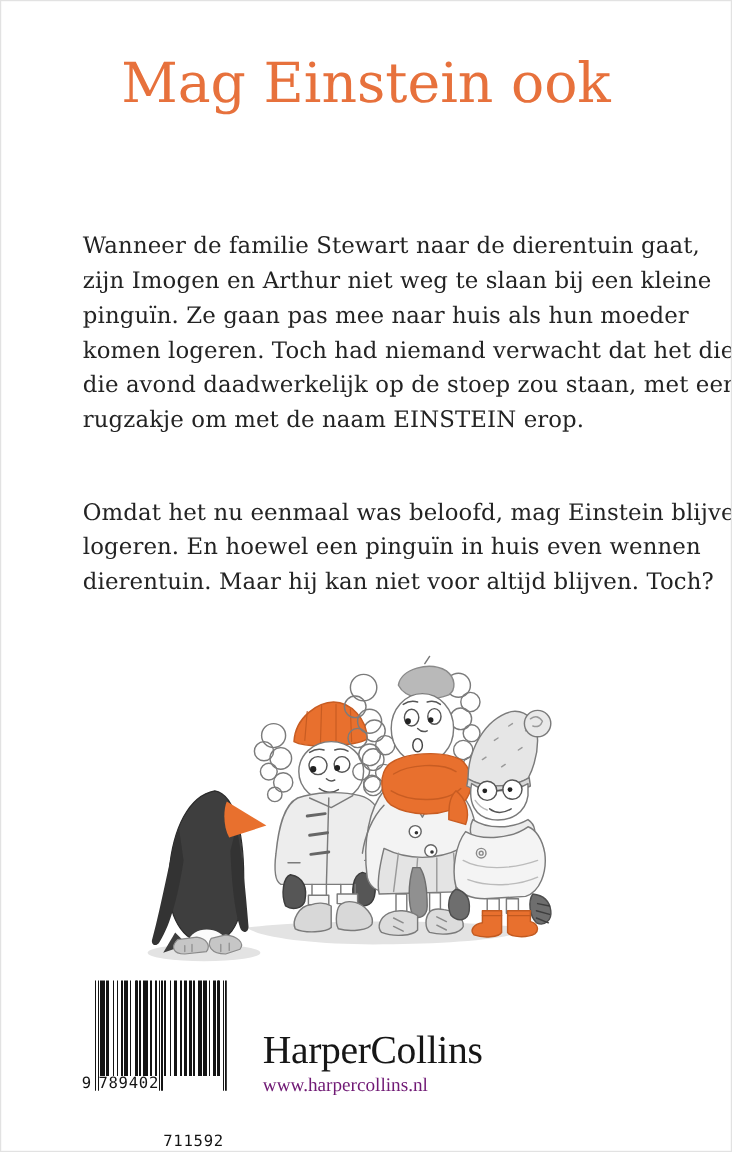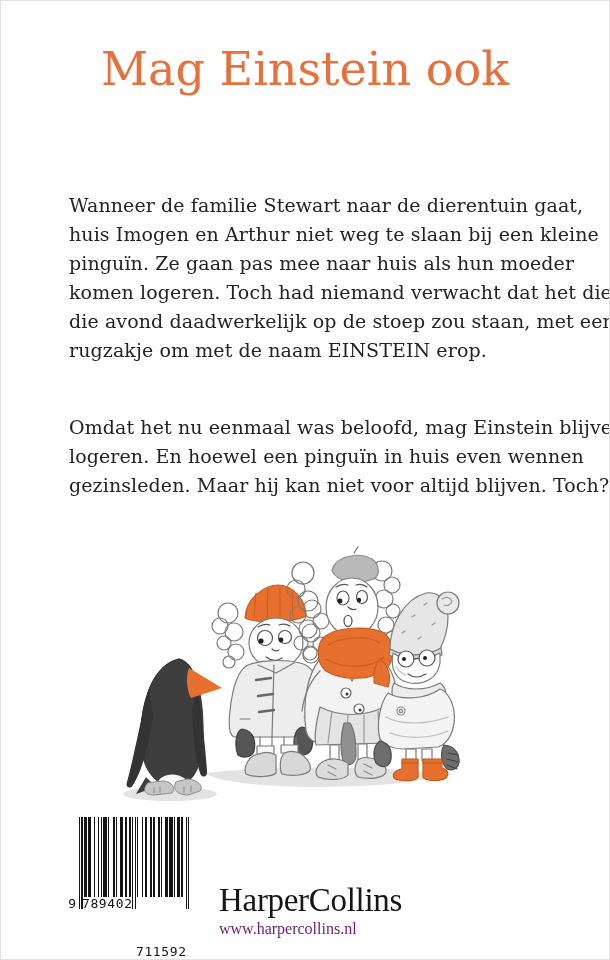--- a/index.html
+++ b/index.html
@@ -40,21 +40,21 @@
   .bc-num{
     position:absolute;top:79px;
     font-family:"DejaVu Sans Mono", monospace;
     font-size:13px;line-height:16px;color:#141414;
     text-align:right;
   }
   .bc-first{left:-15px;width:12px;text-align:right;}
   .bc-g1{left:3px;width:49px;letter-spacing:0.6px;}
   .bc-g2{left:57px;width:49px;letter-spacing:0.6px;margin-top:48px;}
 
-  .publisher{position:absolute;left:218px;top:880px;}
+  .publisher{position:absolute;left:218px;top:856px;}
   .pub-name{
     font-family:"Liberation Serif", serif;
     font-size:33px;line-height:38px;color:#161616;
     letter-spacing:-0.3px;
   }
   .pub-url{
     font-family:"Liberation Serif", serif;
     font-size:16px;line-height:18px;color:#701a75;
     margin-top:1px;
   }
@@ -64,31 +64,31 @@
 <body>
 
 <div class="page">
 
   <h1 class="title">
     <span>Mag Einstein ook</span>
   </h1>
 
   <div class="para para1">
     <div class="tline">Wanneer de familie Stewart naar de dierentuin gaat,</div>
-    <div class="tline">huis Imogen en Arthur niet weg te slaan bij een kleine</div>
+    <div class="tline">zijn Imogen en Arthur niet weg te slaan bij een kleine</div>
     <div class="tline">pinguïn. Ze gaan pas mee naar huis als hun moeder</div>
     <div class="tline">komen logeren. Toch had niemand verwacht dat het dier</div>
     <div class="tline">die avond daadwerkelijk op de stoep zou staan, met een</div>
     <div class="tline">rugzakje om met de naam EINSTEIN erop.</div>
   </div>
 
   <div class="para para2">
     <div class="tline">Omdat het nu eenmaal was beloofd, mag Einstein blijven</div>
     <div class="tline">logeren. En hoewel een pinguïn in huis even wennen</div>
-    <div class="tline">gezinsleden. Maar hij kan niet voor altijd blijven. Toch?</div>
+    <div class="tline">dierentuin. Maar hij kan niet voor altijd blijven. Toch?</div>
   </div>
 
   <div class="illustration">
     <svg viewBox="0 0 420 280" xmlns="http://www.w3.org/2000/svg" class="sketch">
 
       <path d="M110,232 C160,225 300,225 344,233 C332,242 272,246 215,246 C165,246 118,240 110,232 Z" fill="#e3e3e3"></path>
       <ellipse cx="74" cy="253" rx="47" ry="7" fill="#e3e3e3"></ellipse>
 
       <g>
         <path d="M83,118 C61,122 48,150 45,185 C42,218 53,241 73,245 C93,248 106,231 107,198 C108,158 101,121 83,118 Z" fill="#3e3e3e" stroke="#2b2b2b" stroke-width="1"></path>

